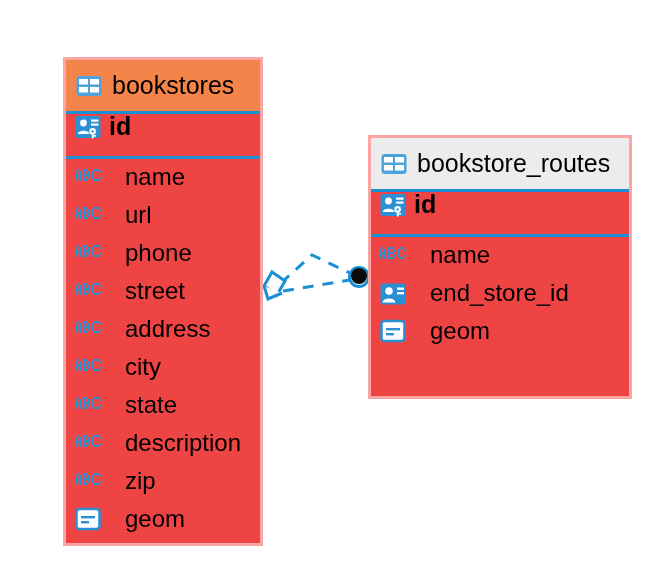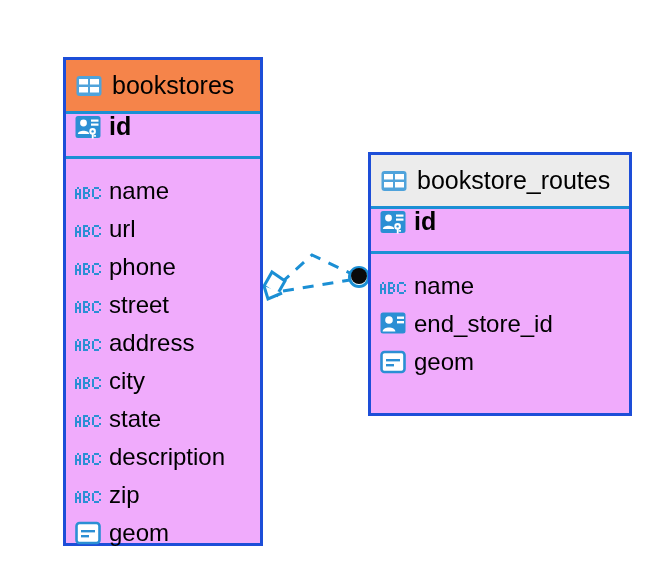--- a/index.html
+++ b/index.html
@@ -11,25 +11,25 @@
     position:relative;
     overflow:hidden;
     -webkit-font-smoothing:antialiased;
   }
   #canvas{position:absolute;inset:0;width:654px;height:570px;}
 
   
   .entity{
     position:absolute;
     box-sizing:border-box;
-    border:3px solid #1d4ed8;
-    background:#f0abfc;
+    border:3px solid #fca5a5;
+    background:#ef4444;
   }
   #entity-bookstores{ left:63px; top:57px; width:200px; height:489px; }
-  #entity-bookstore-routes{ left:368px; top:135px; width:264px; height:264px;margin-top:17px; }
+  #entity-bookstore-routes{ left:368px; top:135px; width:264px; height:264px; }
 
   .entity-header{
     box-sizing:border-box;
     display:flex;
     align-items:center;
     height:51px;
     padding-left:9px;
     gap:9px;
   }
   .header-orange{ background:#F5844A; }
@@ -54,24 +54,24 @@
     font-size:25px;
     font-weight:bold;
     color:#000000;
     line-height:1;
     white-space:nowrap;
   }
 
   .field-list{ padding:6px 0 0 0; }
   .field-row{
     display:flex;
-    align-items:flex-end;
+    align-items:flex-start;
     height:38px;
     padding-left:9px;
-    gap:8px;
+    gap:24px;
   }
   .field-label{
     font-size:24px;
     color:#000000;
     line-height:1;
     white-space:nowrap;
   }
 
   
   .icon{ display:inline-flex; flex:0 0 auto; align-items:center; justify-content:center; }

